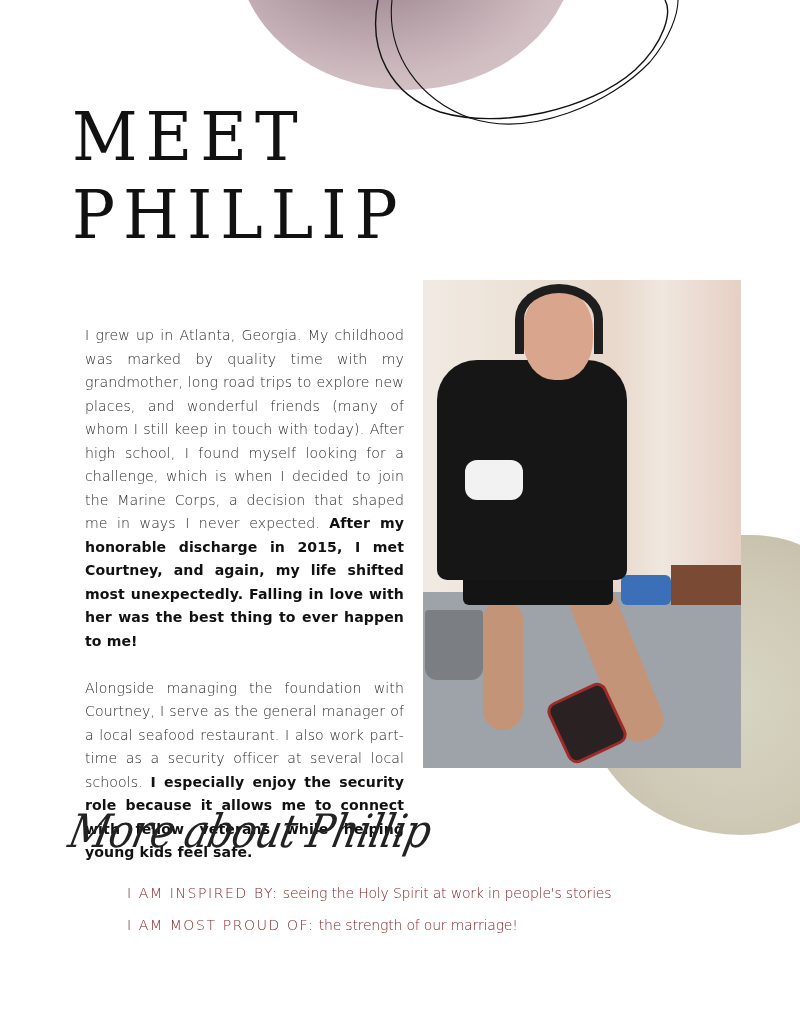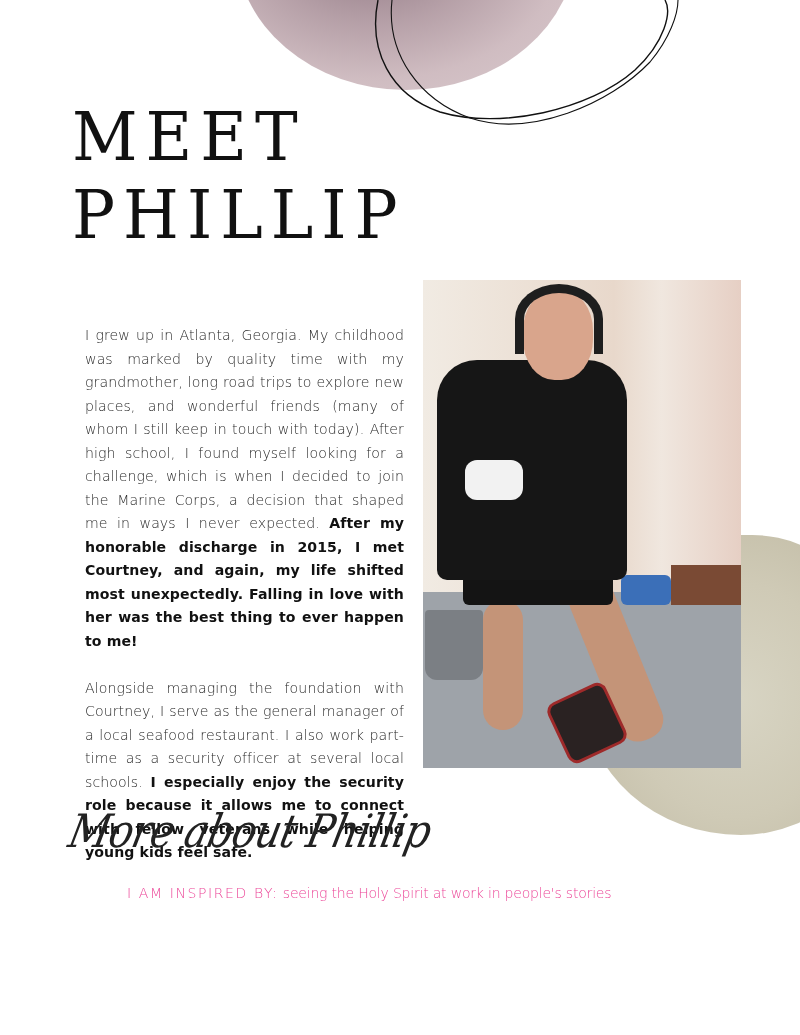--- a/index.html
+++ b/index.html
@@ -53,21 +53,21 @@
   .photo .pad { position:absolute; left:132px; top:410px; width:58px; height:60px; background:#2a2222; border:3px solid #9e2a2a; border-radius:10px; transform:rotate(-25deg); }
   .photo .bottles { position:absolute; left:198px; top:295px; width:50px; height:30px; background:#3b6fb8; border-radius:6px; }
   .photo .step { position:absolute; right:0; top:285px; width:70px; height:40px; background:#7a4a34; }
   .more-title {
     position: absolute; left: 70px; top: 808px;
     font-family: "DejaVu Serif", serif; font-style: italic;
     font-size: 40px; font-weight: 200; color: #222; letter-spacing: -1px;
     transform: skewX(-12deg) scaleY(1.15);
   }
   .facts { position: absolute; left: 127px; top: 882px; }
-  .fact { height: 32px; line-height: 22px; font-size: 14px; color: #ec4899; white-space: nowrap; }
+  .fact { height: 32px; line-height: 22px; font-size: 14px; color: #7f1d1d; white-space: nowrap; }
   .fact .label { letter-spacing: 1.6px; font-weight: 300; }
   .fact .value { font-weight: 300; letter-spacing: -0.2px; }
 </style>
 </head>
 <body>
 
 <div class="blob-top"></div>
 <svg class="loop-svg" viewBox="0 0 320 140">
   <path d="M18,0 C8,50 30,95 80,112 C140,130 230,110 275,70 C305,42 312,12 305,0" fill="none" stroke="#111" stroke-width="1.4"></path>
   <path d="M32,0 C26,55 60,100 110,118 C170,138 250,104 290,62 C310,38 318,14 318,0" fill="none" stroke="#111" stroke-width="1.1"></path>
@@ -99,13 +99,16 @@
   <div class="wrap"></div>
   <div class="pad"></div>
 </div>
 
 <div class="more-title">More about Phillip</div>
 
 <div class="facts">
   <div class="fact">
     <span class="label">I AM INSPIRED BY:</span><span class="value"> seeing the Holy Spirit at work in people's stories</span>
   </div>
+  <div class="fact">
+    <span class="label">I AM MOST PROUD OF:</span><span class="value"> the strength of our marriage!</span>
+  </div>
 </div>
 
 </body></html>

